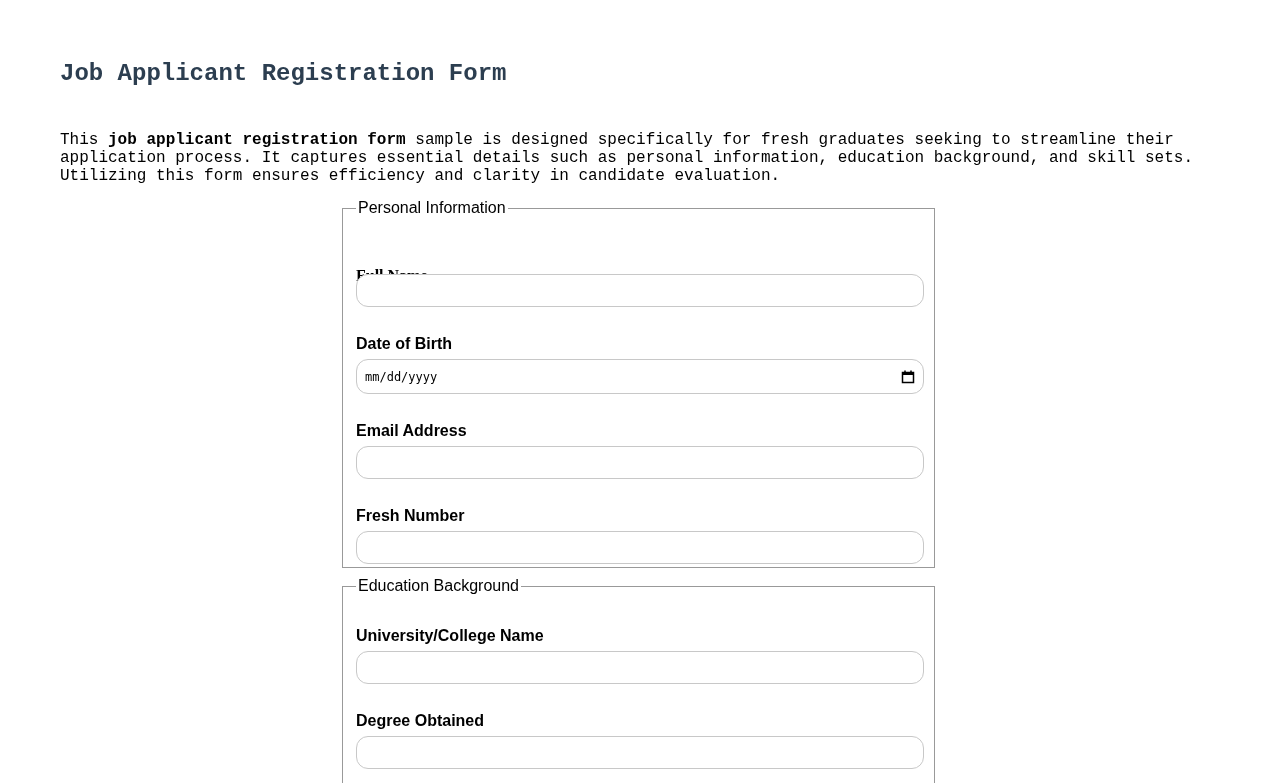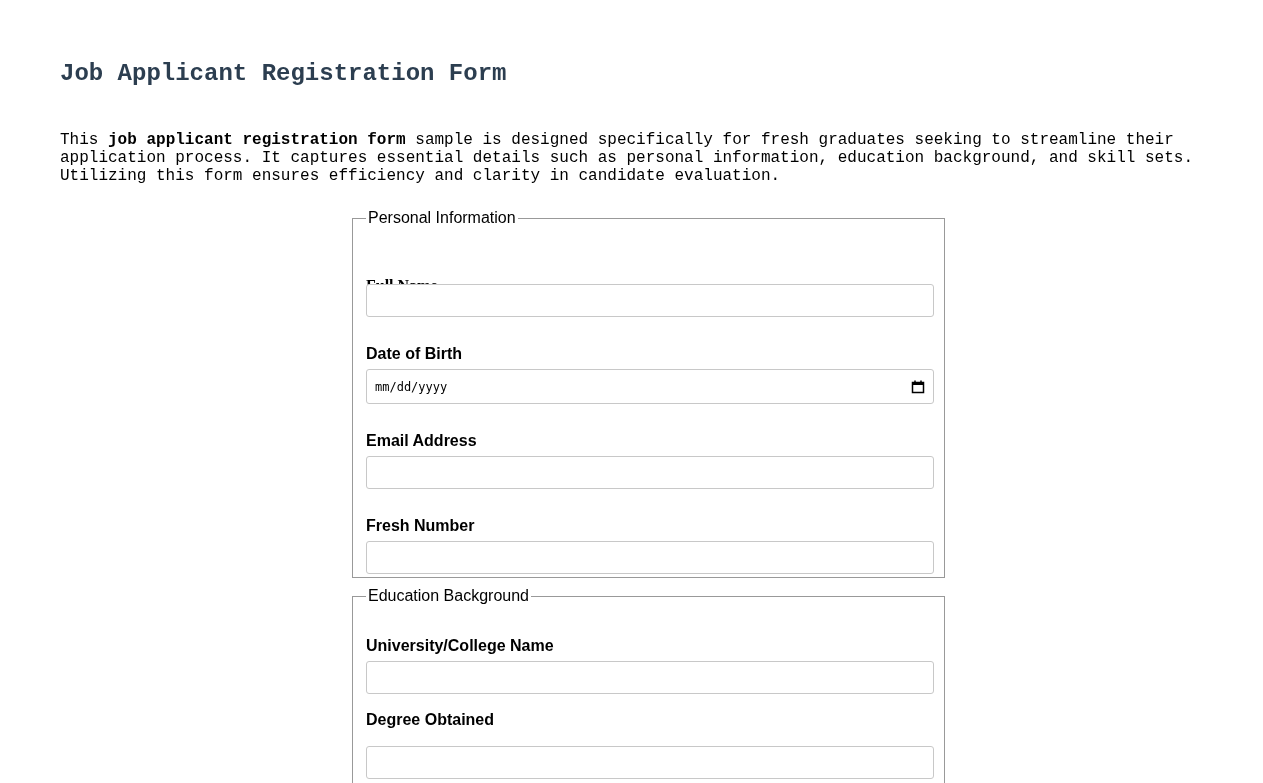--- a/index.html
+++ b/index.html
@@ -46,21 +46,21 @@
       line-height: 18px;
       color: #000;
     }
     .intro b { font-weight: bold; }
 
     fieldset {
       position: absolute;
       left: 334px;
       width: 593px;
       box-sizing: border-box;
-      margin: 18px;
+      margin: 8px;
       padding: 0 12px 0 13px;
       border: 1px solid #999;
       border-radius: 0;
     }
     fieldset.personal {
       top: 191px;
       height: 369px;
     }
     fieldset.education {
       top: 569px;
@@ -80,21 +80,21 @@
       font-weight: bold;
       line-height: 18px;
     }
     .field-input {
       position: absolute;
       left: 13px;
       width: 568px;
       height: 33px;
       box-sizing: border-box;
       border: 1px solid #c8c8c8;
-      border-radius: 3px;
+      border-radius: 12px;
       background: #fff;
       padding: 0 8px;
       font-family: "Liberation Sans", sans-serif;
       font-size: 14px;
     }
     .date-input {
       height: 35px;
       display: flex;
       align-items: center;
       justify-content: space-between;
@@ -146,16 +146,16 @@
   <label class="field-label" style="top:290px;">Fresh Number</label>
   <input class="field-input" style="top: 314px;" type="tel" placeholder="">
 </fieldset>
 
 <fieldset class="education">
   <legend>Education Background</legend>
 
   <label class="field-label" style="top:32px;">University/College Name</label>
   <input class="field-input" style="top: 56px;" type="text" placeholder="">
 
-  <label class="field-label" style="top:106px;">Degree Obtained</label>
+  <label class="field-label" style="top:117px;">Degree Obtained</label>
   <input class="field-input" style="top: 141px;" type="text" placeholder="">
 
 </fieldset>
 
 </body></html>

